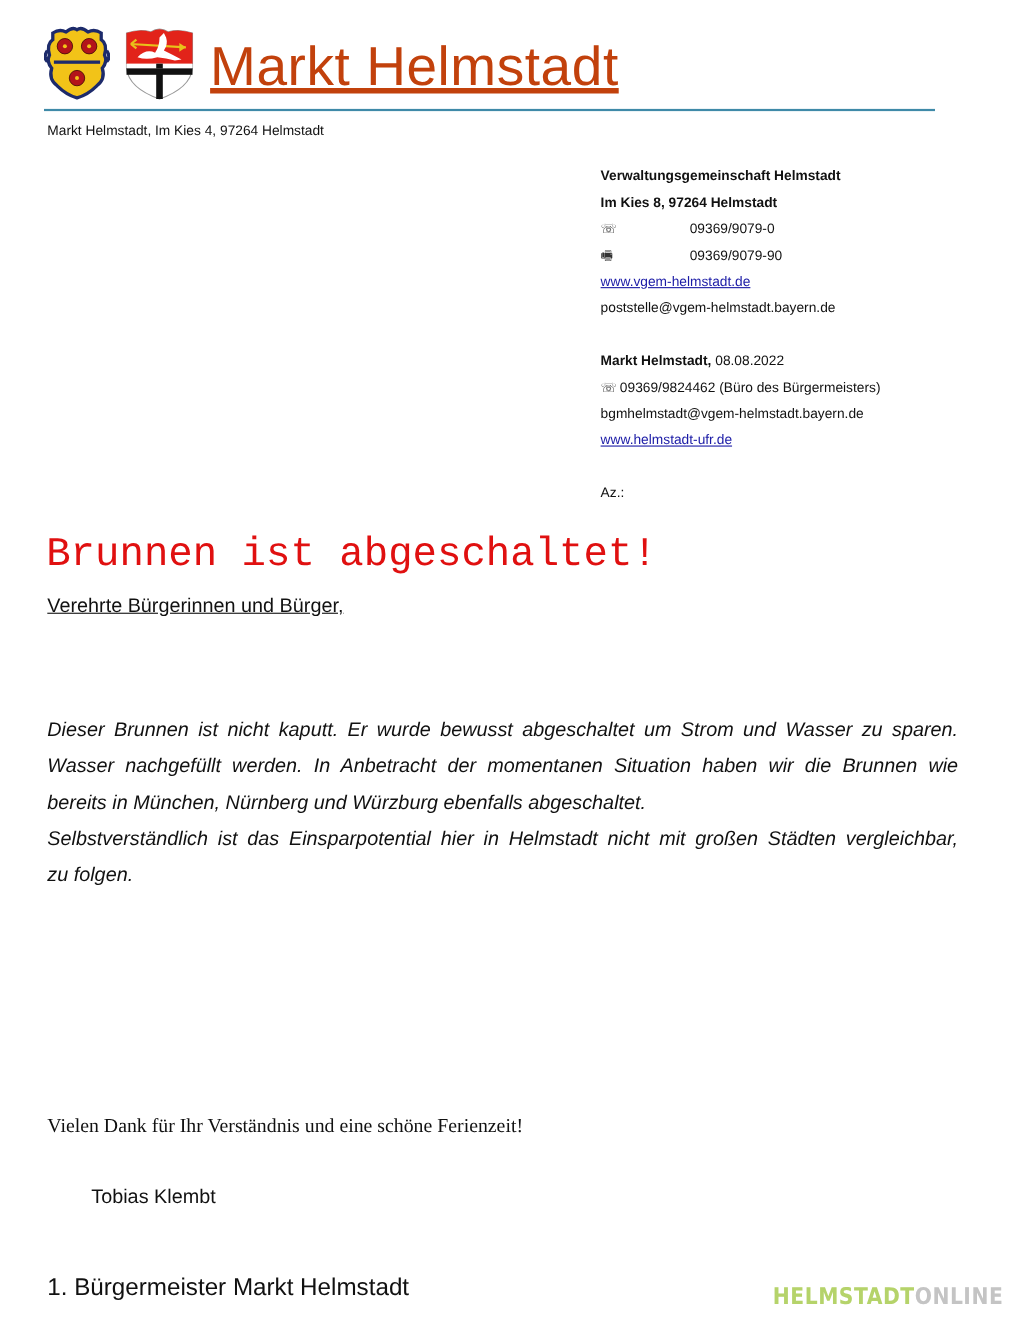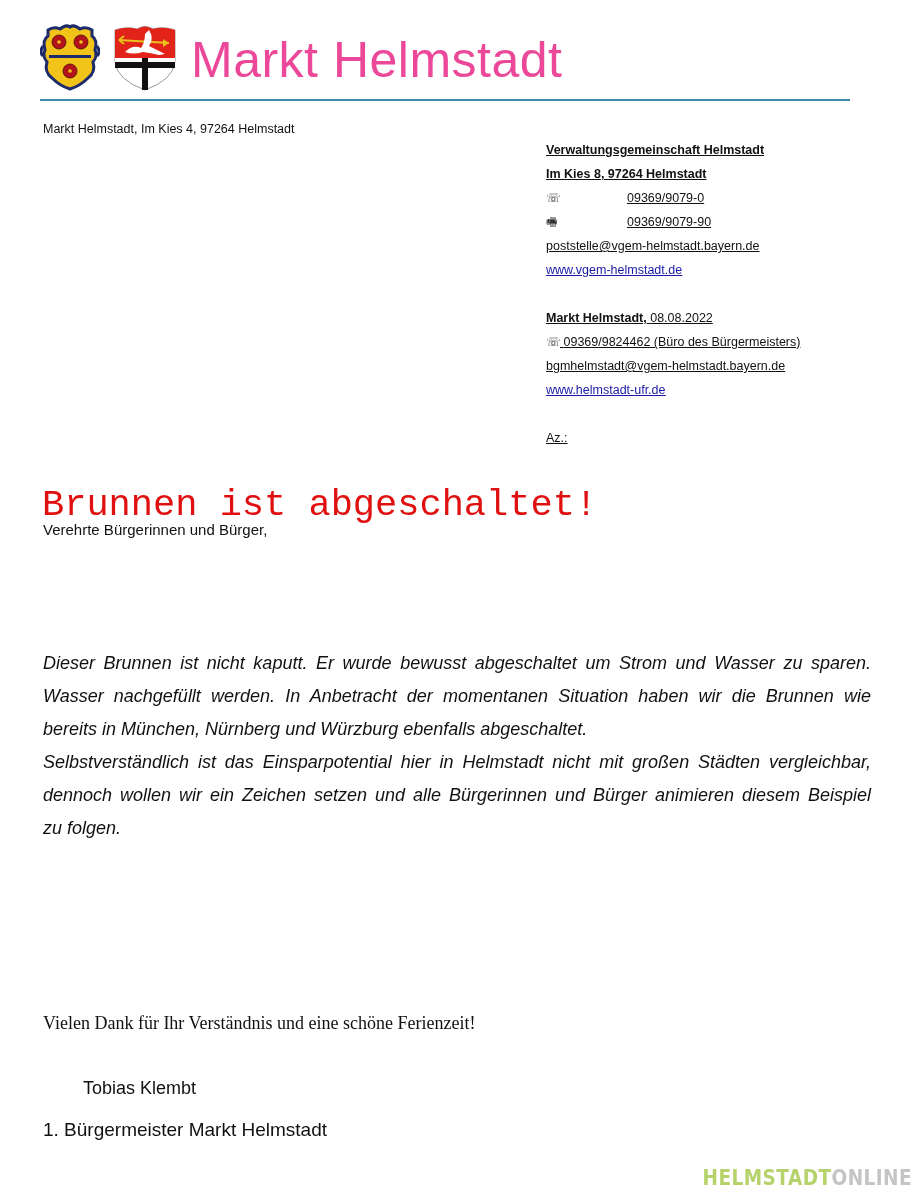--- a/index.html
+++ b/index.html
@@ -17,43 +17,43 @@
     }
     .abs { position: absolute; }
 
     
     .crest-1 { left: 40px; top: 22px; width: 60px; height: 70px; }
     .crest-2 { left: 111px; top: 22px; width: 68px; height: 70px; }
     .brand-title {
       left: 191px; top: 30px;
       font-size: 50px;
       line-height: 60px;
-      color: #ec4899;
+      color: #c2410c;
       letter-spacing: 0.5px;
       white-space: nowrap;
+      text-decoration: underline;
     }
     .header-rule {
       left: 40px; top: 99px;
       width: 810px; height: 2px;
       background: #3f8aa8;
     }
     .sender-line {
-      left: 43px; top: 121px;
+      left: 43px; top: 111px;
       font-size: 12.5px;
       line-height: 16px;
       white-space: nowrap;
     }
 
     
     .info {
-      left: 546px; top: 138px;
+      left: 546px; top: 148px;
       width: 330px;
       font-size: 12.5px;
       line-height: 24px;
-      text-decoration: underline;
     }
     .info .row { height: 24px; white-space: nowrap; }
     .info .bold { font-weight: bold; }
     .info .icon {
       display: inline-block;
       width: 14px;
       font-size: 12px;
       color: #333;
     }
     .info .tab { display: inline-block; width: 67px; }
@@ -66,24 +66,25 @@
     
     .headline {
       left: 42px; top: 481px;
       font-size: 37px;
       line-height: 48px;
       color: #e01010;
       white-space: nowrap;
       font-family: Liberation Mono, monospace;
     }
     .salutation {
-      left: 43px; top: 518px;
-      font-size: 15px;
+      left: 43px; top: 538px;
+      font-size: 18px;
       line-height: 24px;
       white-space: nowrap;
+      text-decoration: underline;
     }
 
     
     .body-text {
       left: 43px; top: 647px;
       width: 828px;
       font-size: 18px;
       line-height: 33px;
       text-align: justify;
       font-style: italic;
@@ -105,22 +106,22 @@
       white-space: nowrap;
       font-family: Liberation Serif, serif;
     }
     .signer {
       left: 43px; top: 1076px;
       font-size: 18px; line-height: 24px;
       white-space: nowrap;
       margin-left: 40px;
     }
     .signer-title {
-      left: 43px; top: 1118px;
-      font-size: 19px; line-height: 24px;
+      left: 43px; top: 1158px;
+      font-size: 22px; line-height: 24px;
       white-space: nowrap;
     }
 
     
     .watermark {
       right: 8px; top: 1165px;
       font-family: "DejaVu Sans", sans-serif;
       font-weight: bold;
       font-size: 21px;
       line-height: 26px;
@@ -173,22 +174,22 @@
 
 <div class="abs info">
   <div class="row bold">Verwaltungsgemeinschaft Helmstadt</div>
   <div class="row bold">Im Kies 8, 97264 Helmstadt</div>
   <div class="row">
     <span class="icon">☏</span><span class="tab"></span><span>09369/9079-0</span>
   </div>
   <div class="row">
     <span class="icon">🖷</span><span class="tab"></span><span>09369/9079-90</span>
   </div>
+  <div class="row"><a>www.vgem-helmstadt.de</a></div>
   <div class="row">poststelle@vgem-helmstadt.bayern.de</div>
-  <div class="row"><a>www.vgem-helmstadt.de</a></div>
   <div class="spacer"></div>
   <div class="row">
     <span class="bold">Markt Helmstadt,</span>
     <span>08.08.2022</span>
   </div>
   <div class="row">
     <span class="icon">☏</span>
     <span>09369/9824462 (Büro des Bürgermeisters)</span>
   </div>
   <div class="row">bgmhelmstadt@vgem-helmstadt.bayern.de</div>
@@ -198,21 +199,20 @@
 </div>
 
 <div class="abs headline">Brunnen ist abgeschaltet!</div>
 <div class="abs salutation">Verehrte Bürgerinnen und Bürger,</div>
 
 <div class="abs body-text">
   <span class="line">Dieser Brunnen ist nicht kaputt. Er wurde bewusst abgeschaltet um Strom und Wasser zu sparen.</span>
   <span class="line">Wasser nachgefüllt werden. In Anbetracht der momentanen Situation haben wir die Brunnen wie</span>
   <span class="line last">bereits in München, Nürnberg und Würzburg ebenfalls abgeschaltet.</span>
   <span class="line">Selbstverständlich ist das Einsparpotential hier in Helmstadt nicht mit großen Städten vergleichbar,</span>
-  <span class="line">dennoch wollen wir ein Zeichen setzen und alle Bürgerinnen und Bürger animieren diesem Beispiel</span>
   <span class="line last">zu folgen.</span>
 </div>
 
 <div class="abs closing">Vielen Dank für Ihr Verständnis und eine schöne Ferienzeit!</div>
 <div class="abs signer">Tobias Klembt</div>
 <div class="abs signer-title">1. Bürgermeister Markt Helmstadt</div>
 
 <div class="abs watermark">
   <span class="wm-a">HELMSTADT</span><span class="wm-b">ONLINE</span>
 </div>

